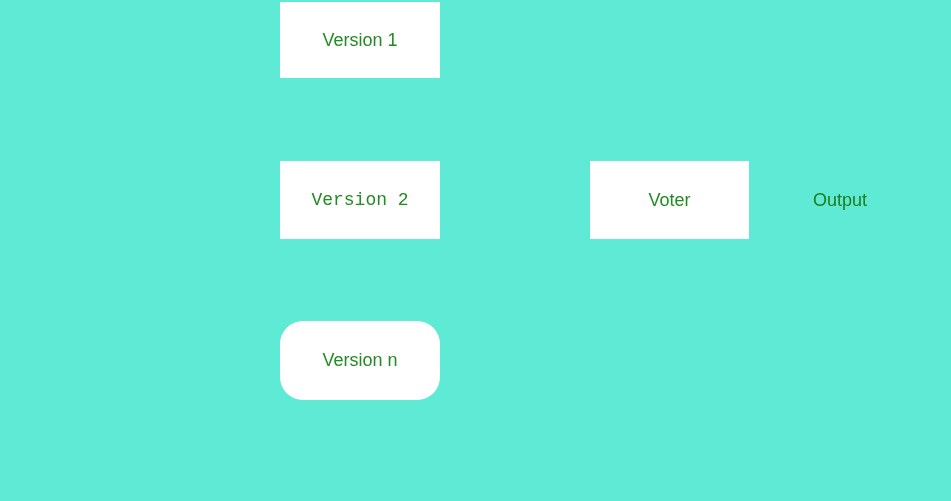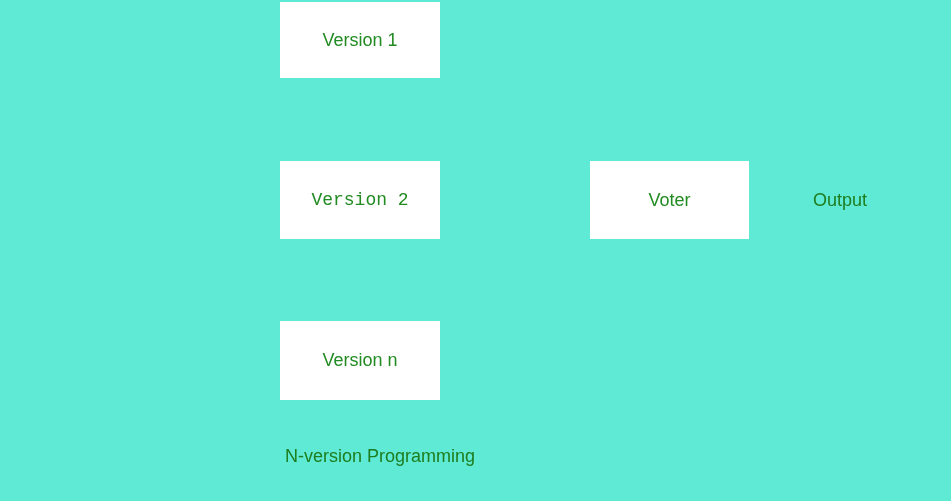--- a/index.html
+++ b/index.html
@@ -21,21 +21,21 @@
     display: flex;
     align-items: center;
     justify-content: center;
     font-size: 18px;
     color: #228b22;
   }
   .node-version1 { left: 280px; top: 2px;   width: 160px; height: 76px; }
   .node-input    { left: 0px;   top: 161px; width: 160px; height: 78px; }
   .node-version2 { left: 280px; top: 161px; width: 160px; height: 78px; font-family: Liberation Mono, monospace; }
   .node-voter    { left: 561px; top: 161px; width: 159px; height: 78px; margin-left: 29px; }
-  .node-versionn { left: 280px; top: 321px; width: 160px; height: 79px; }
+  .node-versionn { left: 280px; top: 321px; width: 160px; height: 79px; border-radius: 23px; }
   .plain-label {
     position: absolute;
     display: flex;
     align-items: center;
     justify-content: center;
     color: #1e7d1e;
     font-size: 18px;
   }
   .label-output { left: 790px; top: 161px; width: 100px; height: 78px; }
   .caption {
@@ -64,15 +64,14 @@
   <div class="node node-voter">
     <span>Voter</span>
   </div>
 
   <div class="node node-versionn">
     <span>Version n</span>
   </div>
 
   <div class="plain-label label-output">Output</div>
 
-  <div class="caption">N-version Programming</div>
 
 </div>
 
 </body></html>

